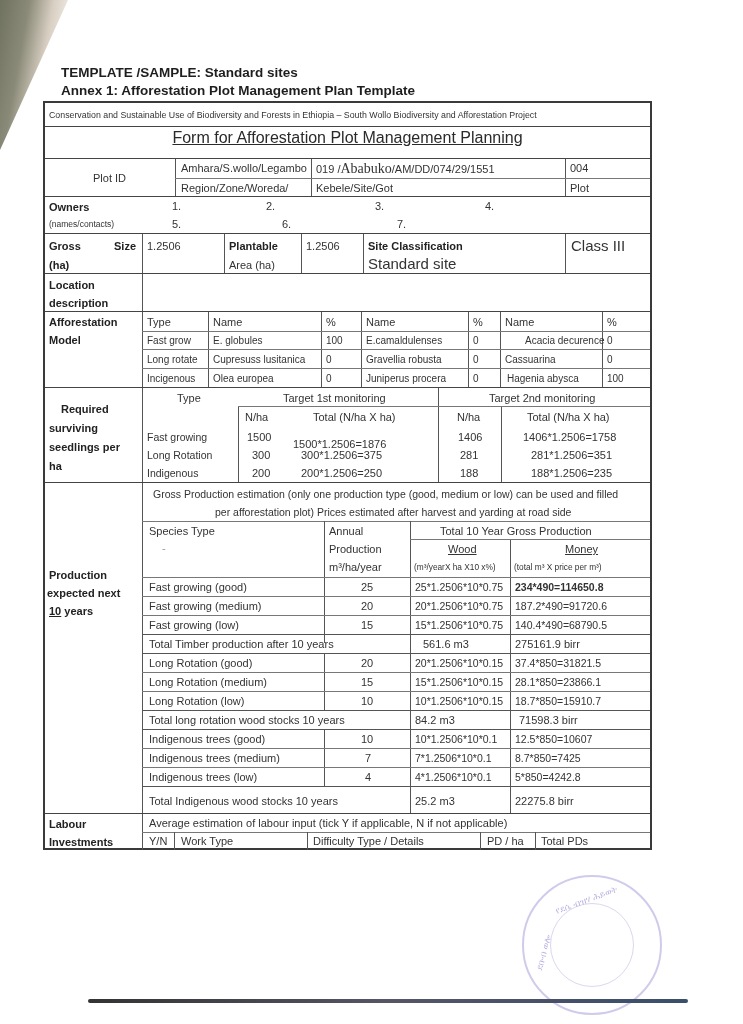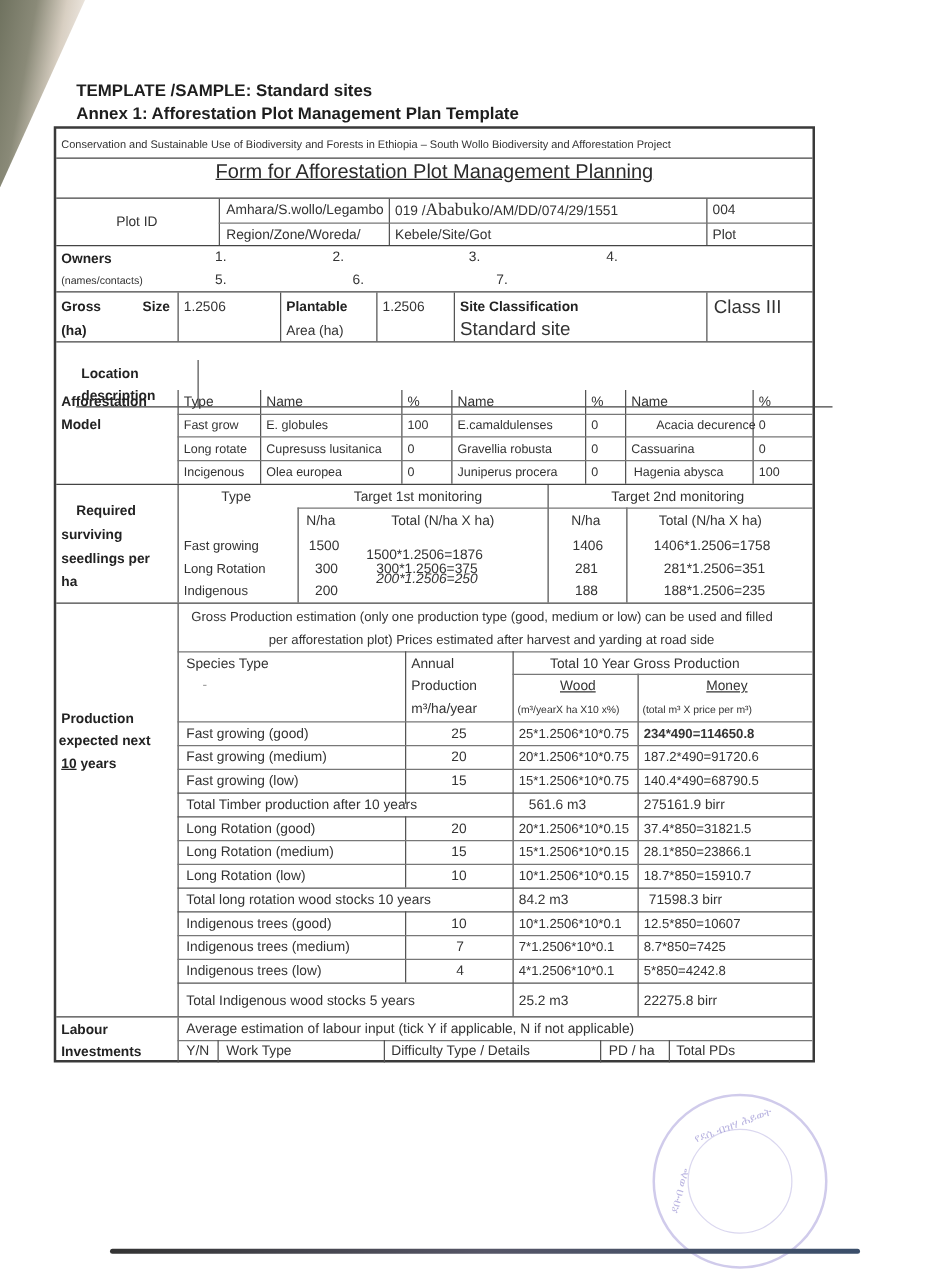--- a/index.html
+++ b/index.html
@@ -105,21 +105,21 @@
     <div class="t" style="left:184px;top:25px;">Area (ha)</div>
     <div class="vl" style="left:256px;"></div>
     <div class="t" style="left:261px;top:6px;">1.2506</div>
     <div class="vl" style="left:318px;"></div>
     <div class="t b" style="left:323px;top:6px;">Site Classification</div>
     <div class="t" style="left:323px;top:21px;font-size:15px;">Standard site</div>
     <div class="vl" style="left:520px;"></div>
     <div class="t" style="left:526px;top:3px;font-size:15px;">Class III</div>
   </div>
 
-  <div class="row" style="top:185px;height:38px;margin-left:16px;">
+  <div class="row" style="top:171px;height:38px;">
     <div class="t b" style="left:4px;top:5px;">Location</div>
     <div class="t b" style="left:4px;top:23px;">description</div>
     <div class="vl" style="left:97px;"></div>
   </div>
 
   <div class="row" style="top:209px;height:76px;">
     <div class="t b" style="left:4px;top:4px;">Afforestation</div>
     <div class="t b" style="left:4px;top:22px;">Model</div>
     <div class="vl" style="left:97px;"></div>
     <div class="vl" style="left:163px;"></div>
@@ -191,21 +191,21 @@
     <div class="t" style="left:478px;top:43px;">1406*1.2506=1758</div>
 
     <div class="t" style="left:102px;top:61px;font-size:10.5px;">Long Rotation</div>
     <div class="t it" style="left:207px;top:61px;">300</div>
     <div class="t" style="left:256px;top:61px;">300*1.2506=375</div>
     <div class="t it" style="left:415px;top:61px;">281</div>
     <div class="t" style="left:486px;top:61px;">281*1.2506=351</div>
 
     <div class="t" style="left:102px;top:79px;font-size:10.5px;">Indigenous</div>
     <div class="t it" style="left:207px;top:79px;">200</div>
-    <div class="t" style="left:256px;top:69px;font-style:italic;">200*1.2506=250</div>
+    <div class="t" style="left:256px;top:79px;">200*1.2506=250</div>
     <div class="t it" style="left:415px;top:79px;">188</div>
     <div class="t" style="left:486px;top:79px;">188*1.2506=235</div>
   </div>
 
   <div class="row" style="top:380px;height:331px;">
     <div class="t b" style="left:4px;top:86px;">Production</div>
     <div class="t b" style="left:2px;top:104px;">expected next</div>
     <div class="t b" style="left:4px;top:122px;"><span class="u">10</span><span> years</span></div>
     <div class="vl" style="left:97px;"></div>
 
@@ -281,21 +281,21 @@
     <div class="t" style="left:104px;top:269px;">Indigenous trees (medium)</div>
     <div class="t it" style="left:320px;top:269px;">7</div>
     <div class="t" style="left:370px;top:269px;font-size:10.5px;">7*1.2506*10*0.1</div>
     <div class="t" style="left:470px;top:269px;font-size:10.5px;">8.7*850=7425</div>
     <div class="hl" style="top:284px;left:97px;"></div>
     <div class="t" style="left:104px;top:288px;">Indigenous trees (low)</div>
     <div class="t it" style="left:320px;top:288px;">4</div>
     <div class="t" style="left:370px;top:288px;font-size:10.5px;">4*1.2506*10*0.1</div>
     <div class="t" style="left:470px;top:288px;font-size:10.5px;">5*850=4242.8</div>
     <div class="hl" style="top:303px;left:97px;border-top:1.5px solid #555;"></div>
-    <div class="t" style="left:104px;top:312px;">Total Indigenous wood stocks 5 years</div>
+    <div class="t" style="left:104px;top:312px;">Total Indigenous wood stocks 10 years</div>
     <div class="t" style="left:370px;top:312px;">25.2 m3</div>
     <div class="t" style="left:470px;top:312px;">22275.8 birr</div>
   </div>
 
   <div class="row" style="top:711px;height:36px;border-bottom:none;">
     <div class="t b" style="left:4px;top:4px;">Labour</div>
     <div class="t b" style="left:4px;top:22px;">Investments</div>
     <div class="vl" style="left:97px;"></div>
     <div class="t" style="left:104px;top:3px;">Average estimation of labour input (tick Y if applicable, N if not applicable)</div>
     <div class="hl" style="top:18px;left:97px;"></div>

